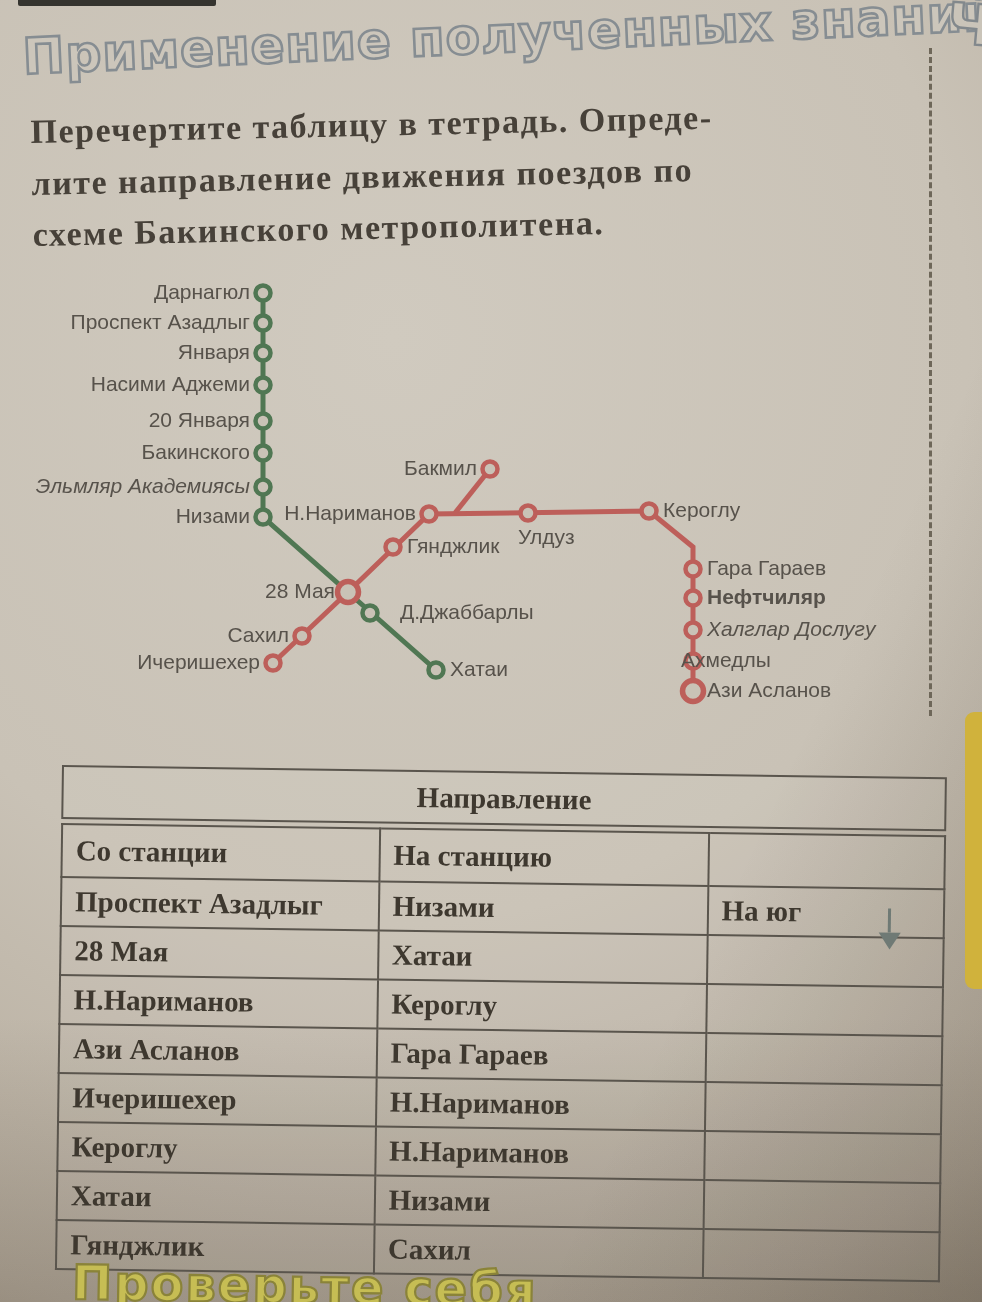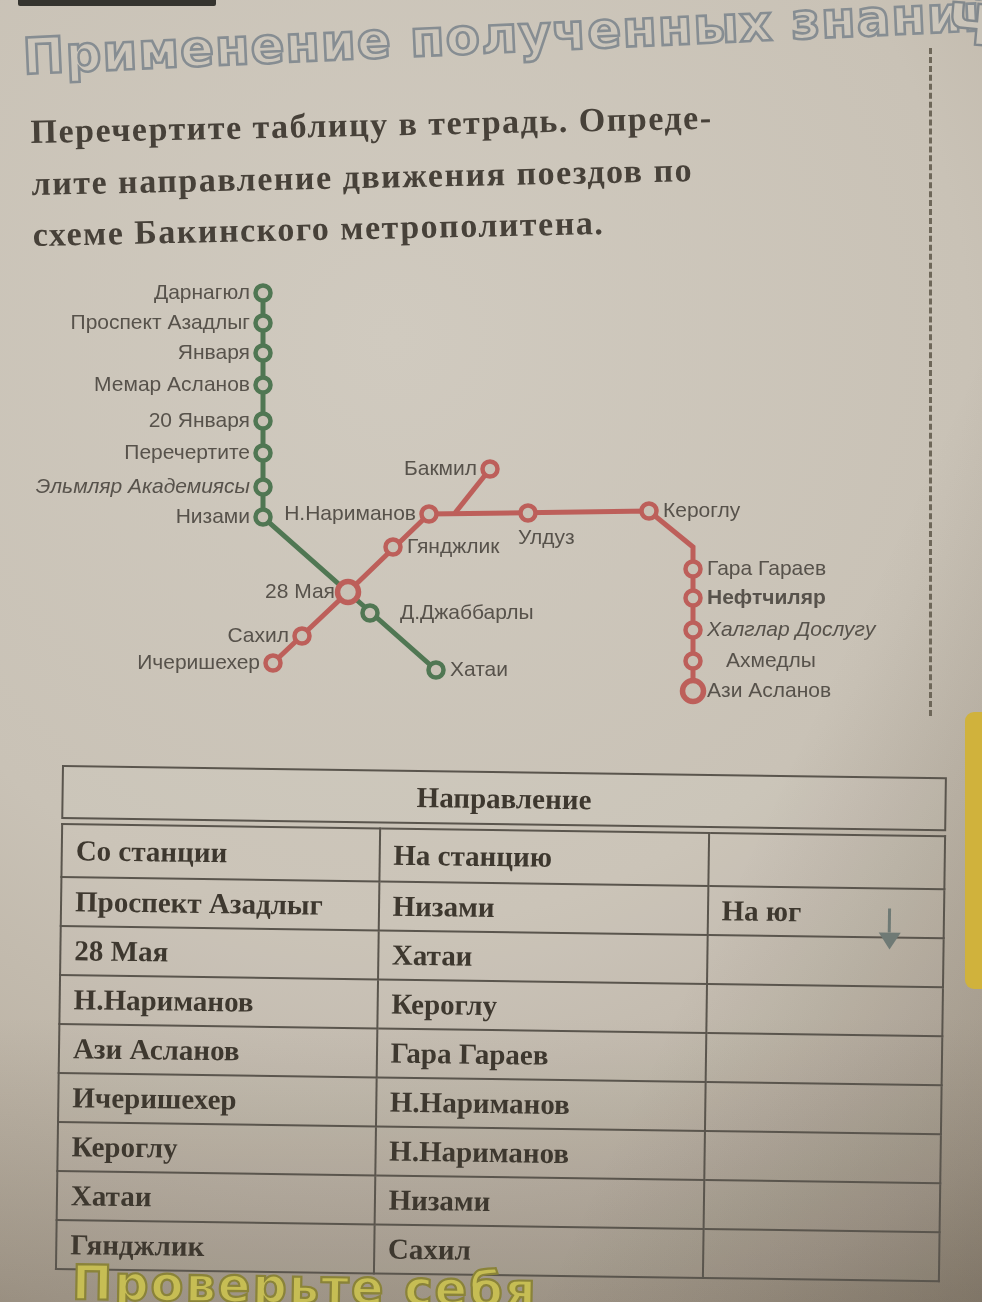--- a/index.html
+++ b/index.html
@@ -146,39 +146,39 @@
         <circle cx="693" cy="569" r="7.5" fill="#c9c2b6" stroke="#bd5f5a" stroke-width="4.5"></circle>
         <circle cx="693" cy="598" r="7.5" fill="#c9c2b6" stroke="#bd5f5a" stroke-width="4.5"></circle>
         <circle cx="693" cy="630" r="7.5" fill="#c9c2b6" stroke="#bd5f5a" stroke-width="4.5"></circle>
         <circle cx="693" cy="661" r="7.5" fill="#c9c2b6" stroke="#bd5f5a" stroke-width="4.5"></circle>
         <circle cx="693" cy="691" r="10.5" fill="#c9c2b6" stroke="#bd5f5a" stroke-width="5.5"></circle>
       </svg>
     <div>
         <div class="map-label side-left" style="right: 732px; top: 279px;">Дарнагюл</div>
         <div class="map-label side-left" style="right: 732px; top: 309px;">Проспект Азадлыг</div>
         <div class="map-label side-left" style="right: 732px; top: 339px;">Января</div>
-        <div class="map-label side-left" style="right: 732px; top: 371px;">Мемар Асланов</div>
+        <div class="map-label side-left" style="right: 732px; top: 371px;">Насими Аджеми</div>
         <div class="map-label side-left" style="right: 732px; top: 407px; margin-left: 23px;">20 Января</div>
-        <div class="map-label side-left" style="right: 732px; top: 439px;">Перечертите</div>
+        <div class="map-label side-left" style="right: 732px; top: 439px;">Бакинского</div>
         <div class="map-label side-left" style="right: 732px; top: 473px; font-style: italic;">Эльмляр Академиясы</div>
         <div class="map-label side-left" style="right: 732px; top: 503px;">Низами</div>
         <div class="map-label side-right" style="left: 400px; top: 599px;">Д.Джаббарлы</div>
         <div class="map-label side-right" style="left: 450px; top: 656px;">Хатаи</div>
         <div class="map-label side-left" style="right: 722px; top: 649px;">Ичеришехер</div>
         <div class="map-label side-left" style="right: 693px; top: 622px;">Сахил</div>
         <div class="map-label side-left" style="right: 647px; top: 578px;">28 Мая</div>
         <div class="map-label side-right" style="left: 407px; top: 533px;">Гянджлик</div>
         <div class="map-label side-left" style="right: 566px; top: 500px;">Н.Нариманов</div>
         <div class="map-label side-left" style="right: 505px; top: 455px;">Бакмил</div>
         <div class="map-label side-below" style="left: 518px; top: 524px;">Улдуз</div>
         <div class="map-label side-right" style="left: 663px; top: 497px;">Кероглу</div>
         <div class="map-label side-right" style="left: 707px; top: 555px;">Гара Гараев</div>
         <div class="map-label side-right" style="left: 707px; top: 584px; font-weight: bold;">Нефтчиляр</div>
         <div class="map-label side-right" style="left: 707px; top: 616px; font-style: italic;">Халглар Дослугу</div>
-        <div class="map-label side-right" style="left: 726px; top: 647px;">Ахмедлы</div>
+        <div class="map-label side-right" style="left: 681px; top: 647px;">Ахмедлы</div>
         <div class="map-label side-right" style="left: 707px; top: 677px;">Ази Асланов</div>
       </div>
   </div>
 
   <div class="dashed-line"></div>
   <div class="yellow-tab"></div>
 
   <div class="dir-table-wrap">
     <div class="table-title-box">Направление</div>
     <table class="dir-table">

